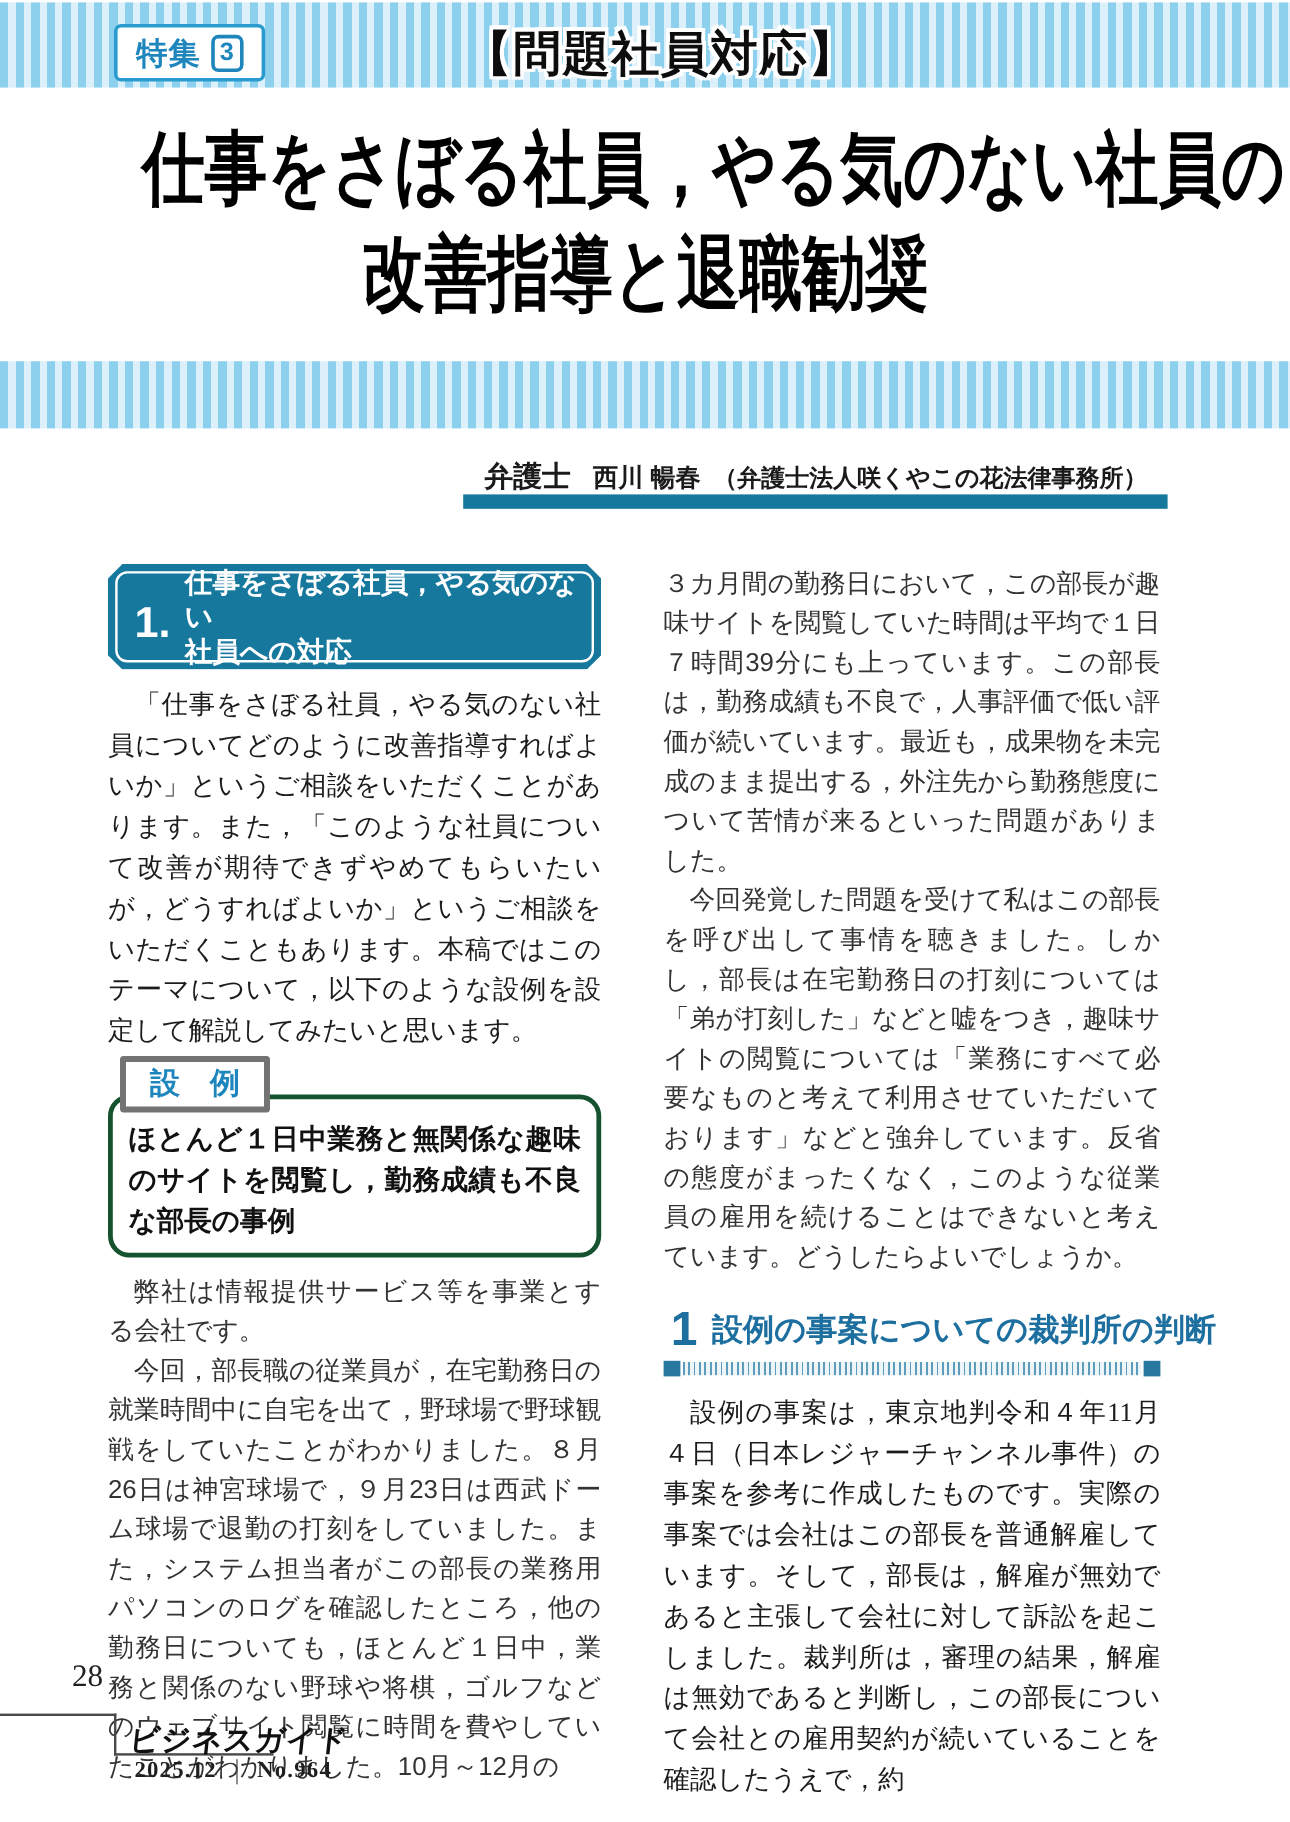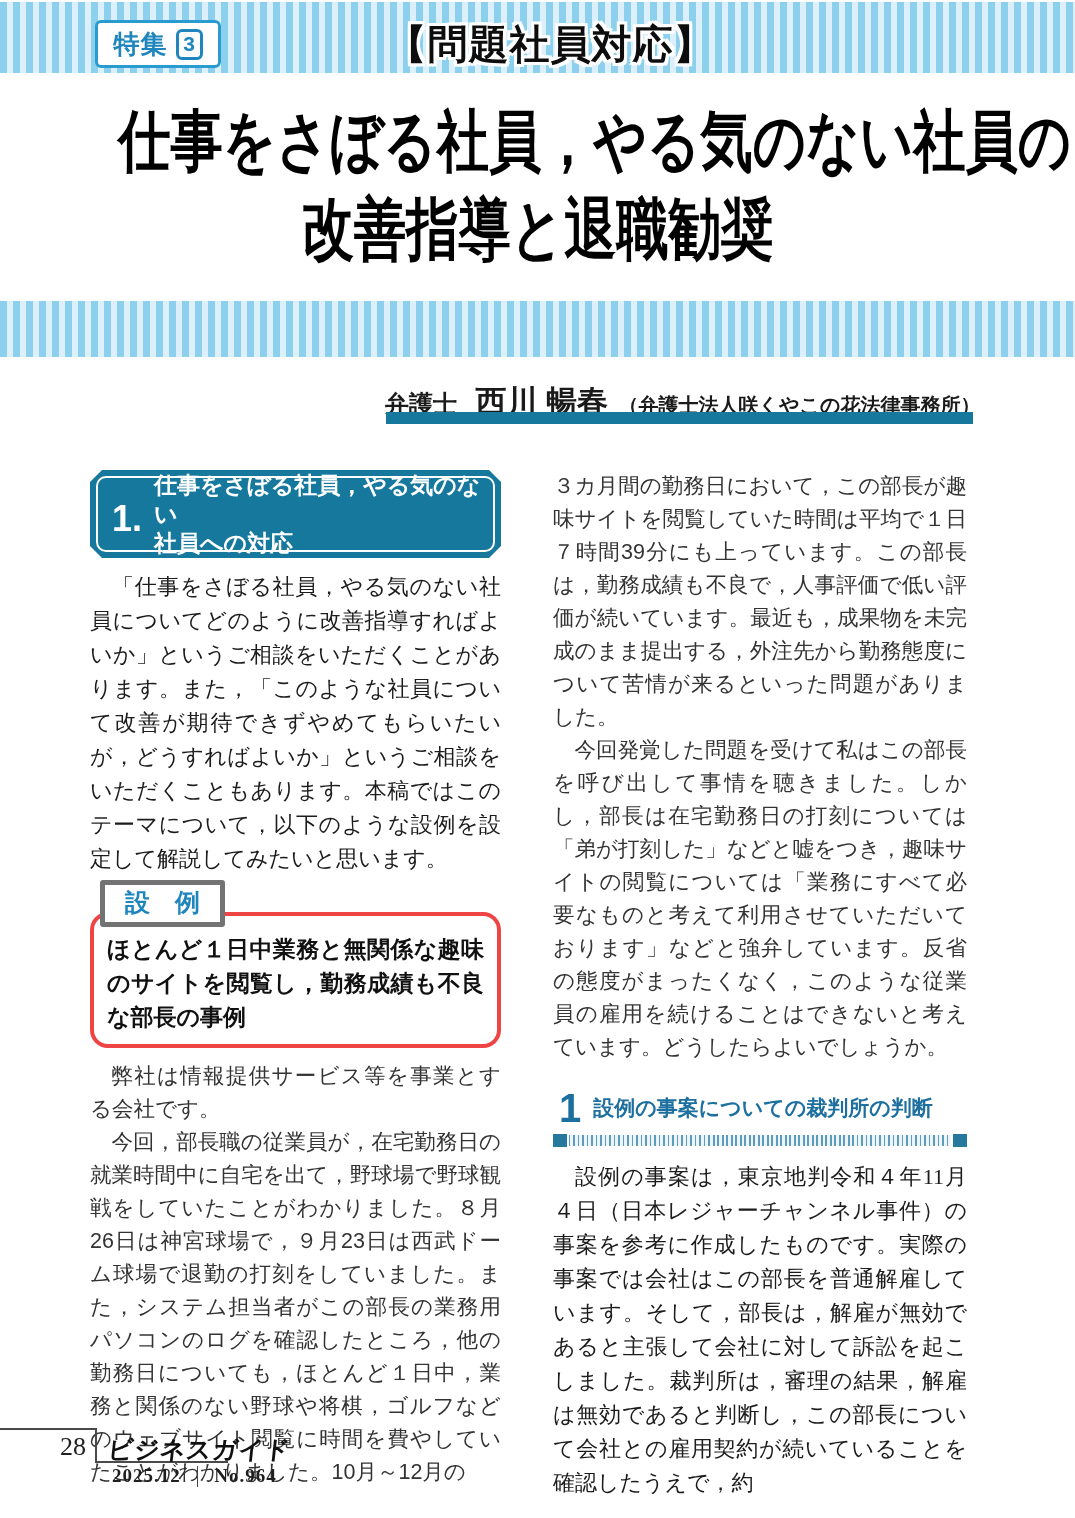--- a/index.html
+++ b/index.html
@@ -89,21 +89,21 @@
 
   
   .author {
     position: absolute;
     top: 381px; left: 385px; width: 590px;
     text-align: center;
     white-space: nowrap;
     color: #1a1a1a;
   }
   .author-role { font-size: 24px; font-weight: 700; }
-  .author-name { font-size: 31px; font-weight: 900; margin: 0 6px 0 14px; }
+  .author-name { font-size: 21px; font-weight: 900; margin: 0 6px 0 14px; }
   .author-affil { font-size: 20px; font-weight: 700; }
   .author-bar {
     position: absolute;
     top: 412px; left: 386px; width: 587px; height: 12px;
     background: #17789e;
   }
 
   
   .col { position: absolute; top: 470px; }
   .col-left  { left: 90px;  width: 411px; }
@@ -166,21 +166,21 @@
     margin-bottom: -15px;
     background: #ffffff;
     border: 5px solid #737373;
     border-radius: 3px;
     padding: 1px 20px 3px;
     font-size: 25px;
     font-weight: 900;
     color: #1e86bd;
   }
   .case-box {
-    border: 4px solid #ef4444;
+    border: 4px solid #14532d;
     border-radius: 18px;
     padding: 16px 13px 10px;
     background: #ffffff;
   }
   .case-box p {
     font-family: "Liberation Sans", sans-serif;
     font-size: 23px;
     font-weight: 700;
     line-height: 34px;
     color: #111111;
@@ -195,21 +195,21 @@
     gap: 12px;
     padding-left: 6px;
   }
   .jnum {
     font-size: 40px;
     font-weight: 900;
     color: #1d6f9f;
     line-height: 1;
   }
   .jtitle {
-    font-size: 21px;
+    font-size: 26px;
     font-weight: 900;
     color: #1d6f9f;
     white-space: nowrap;
   }
   .jribbon {
     margin-top: 6px;
     height: 13px;
     display: flex;
     align-items: stretch;
   }
@@ -223,21 +223,21 @@
   }
   .jbody { margin-top: 13px; }
 
   
   .f-line { position: absolute; background: #4a4a4a; }
   .f-line-top    { left: 0;    top: 1428px; width: 97px;  height: 2px; }
   .f-line-vert   { left: 95px; top: 1428px; width: 2px;   height: 35px; }
   .f-line-bottom { left: 95px; top: 1461px; width: 133px; height: 2px; }
   .f-page {
     position: absolute;
-    left: 38px; top: 1432px; width: 48px;
+    left: 38px; top: 1382px; width: 48px;
     text-align: right;
     font-family: "Liberation Serif", serif;
     font-size: 26px;
     color: #222222;
   }
   .f-logo {
     position: absolute;
     left: 108px; top: 1433px;
     font-size: 25px;
     font-weight: 900;

